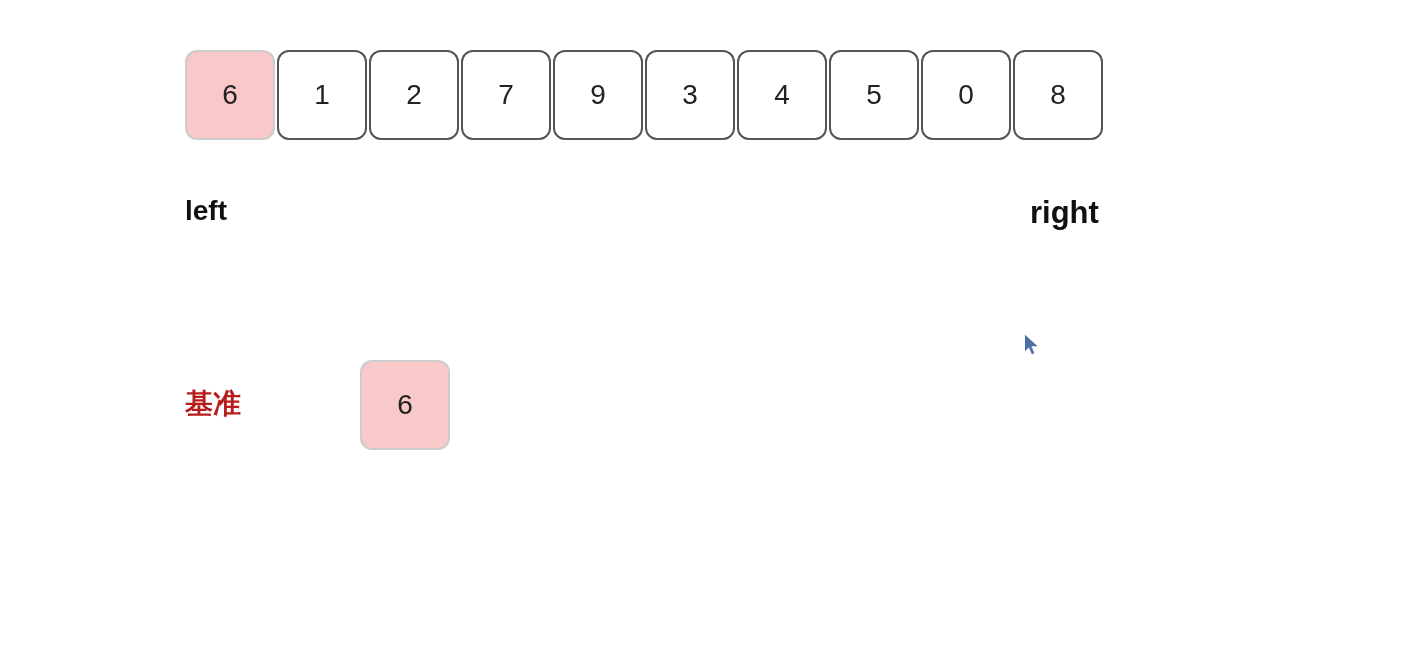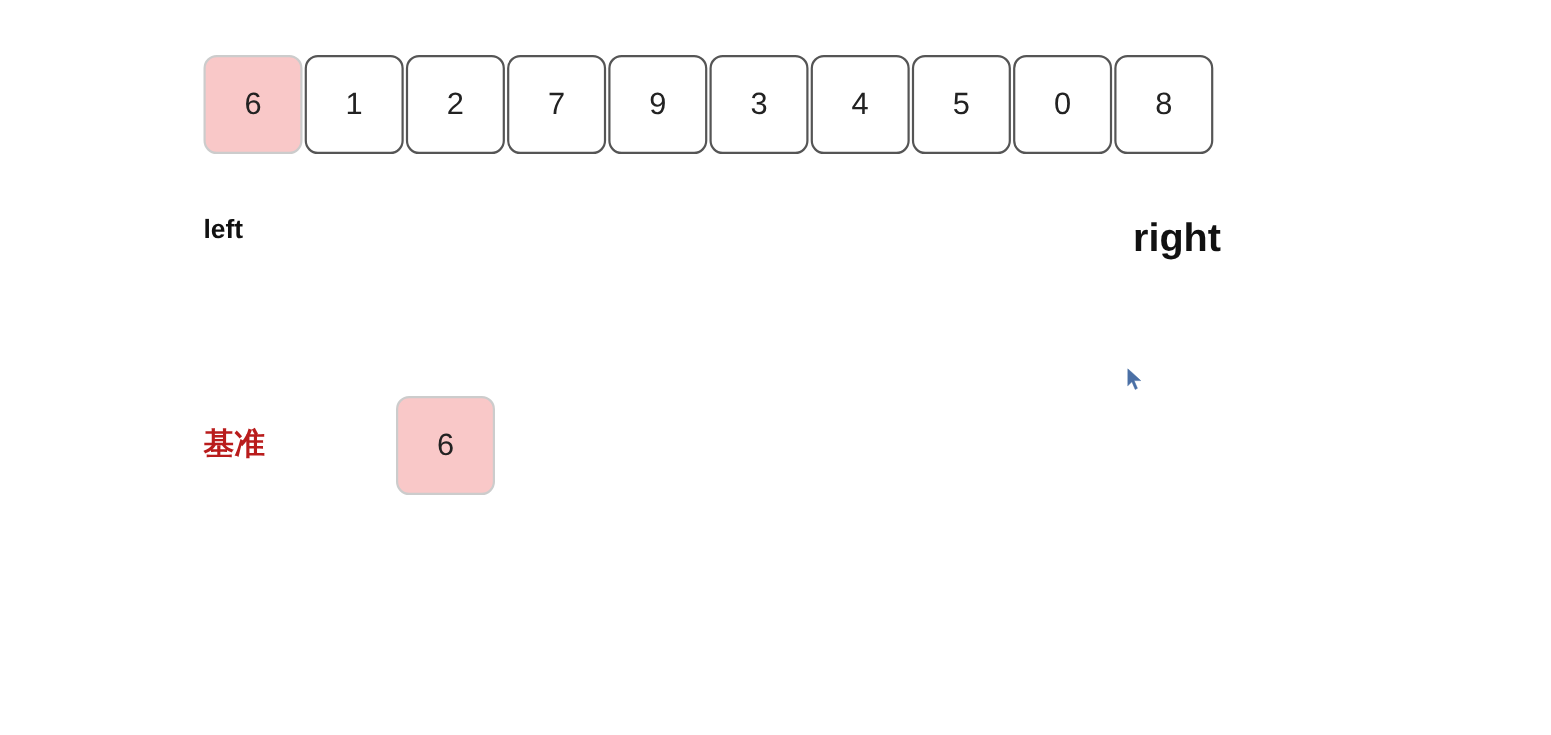--- a/index.html
+++ b/index.html
@@ -43,30 +43,30 @@
 
     .array-cell.highlighted {
       background: #f9c8c8;
       border-color: #ccc;
     }
 
     .label-left {
       position: absolute;
       top: 195px;
       left: 185px;
-      font-size: 24px;
+      font-size: 28px;
       font-weight: bold;
       color: #111;
     }
 
     .label-right {
       position: absolute;
       top: 195px;
       left: 1030px;
-      font-size: 36px;
+      font-size: 31px;
       font-weight: bold;
       color: #111;
     }
 
     .jizun-label {
       position: absolute;
       top: 385px;
       left: 185px;
       font-size: 28px;
       font-weight: bold;

